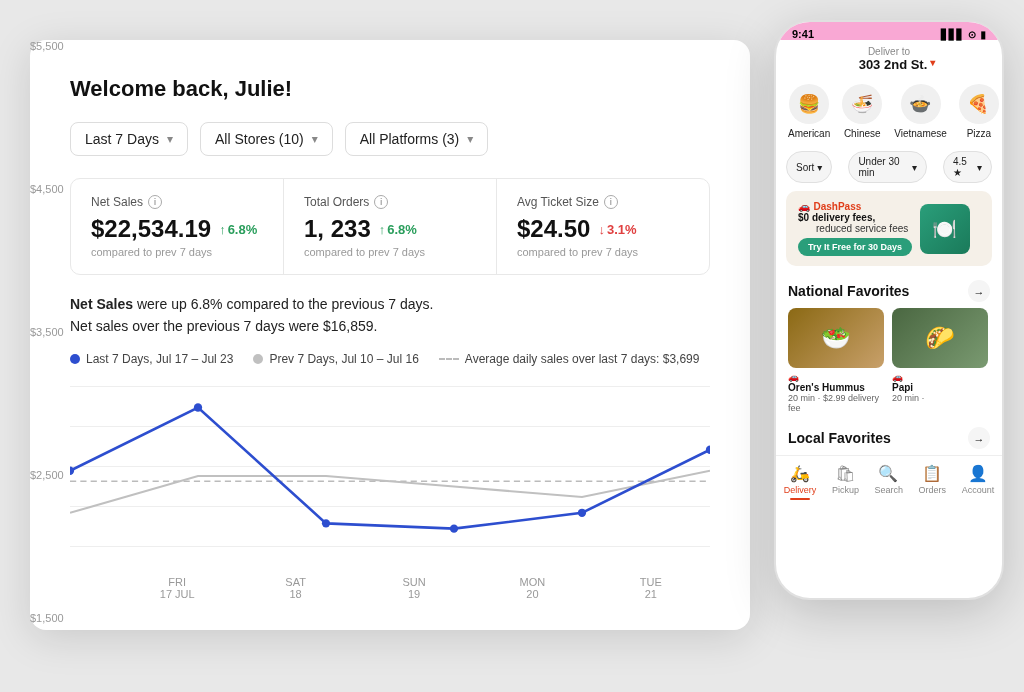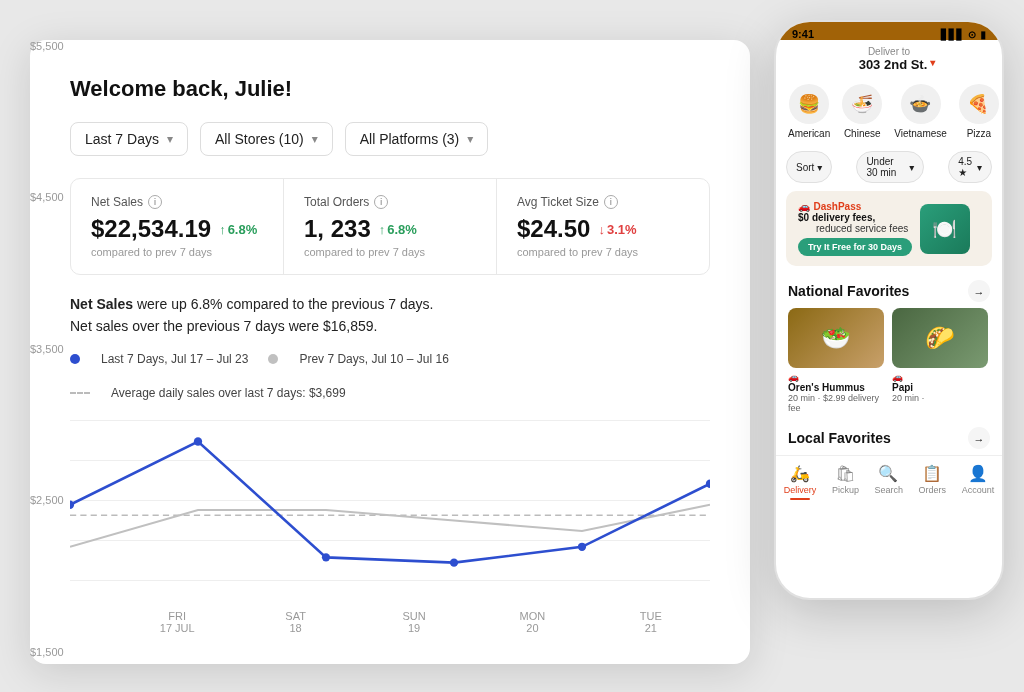--- a/index.html
+++ b/index.html
@@ -137,21 +137,21 @@
       display: flex;
       gap: 20px;
       align-items: center;
       margin-bottom: 10px;
       flex-wrap: wrap;
     }
 
     .legend-item {
       display: flex;
       align-items: center;
-      gap: 21px;
+      gap: 6px;
       font-size: 12px;
       color: #444;
     }
 
     .legend-dot {
       width: 10px;
       height: 10px;
       border-radius: 50%;
     }
 
@@ -206,21 +206,21 @@
       height: 580px;
       background: #fff;
       border-radius: 36px;
       box-shadow: 0 12px 50px rgba(0,0,0,0.18);
       overflow: hidden;
       z-index: 2;
       border: 2px solid #e0e0e0;
     }
 
     .phone-status-bar {
-      background: #a16207;
+      background: #f9a8d4;
       display: flex;
       justify-content: space-between;
       align-items: center;
       padding: 6px 16px 0 16px;
       font-size: 11px;
       font-weight: 700;
     }
 
     .phone-status-icons {
       display: flex;
@@ -275,21 +275,21 @@
       border-radius: 50%;
       background: #f0f0f0;
       display: flex;
       align-items: center;
       justify-content: center;
       font-size: 18px;
     }
 
     .phone-filter-row {
       display: flex;
-      gap: 24px;
+      gap: 16px;
       padding: 4px 10px 8px 10px;
     }
 
     .phone-filter-pill {
       background: #f5f5f5;
       border-radius: 20px;
       padding: 4px 9px;
       font-size: 10px;
       color: #222;
       font-weight: 500;

